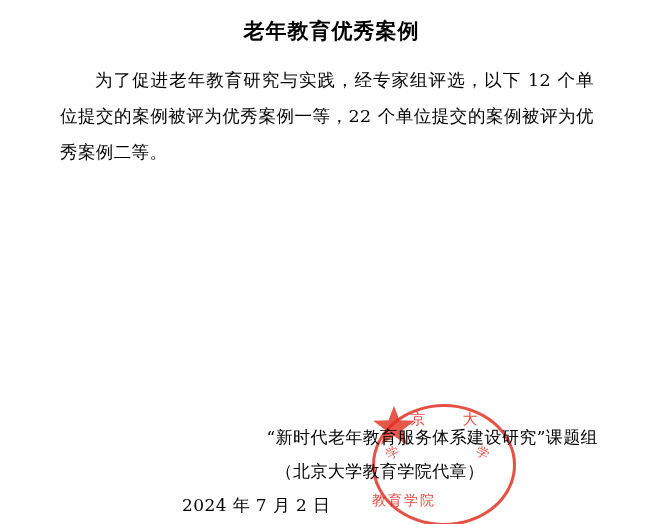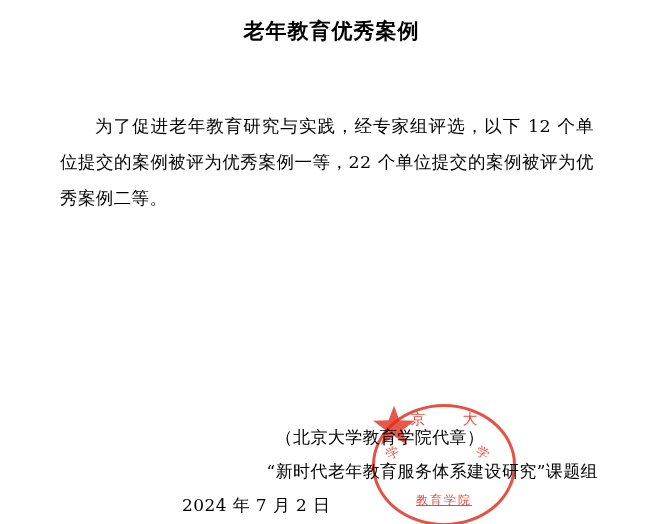--- a/index.html
+++ b/index.html
@@ -22,21 +22,21 @@
   }
   .doc-title {
     text-align: center;
     font-size: 21px;
     font-weight: bold;
     letter-spacing: 1px;
     margin: 16px 0 0 9px;
     line-height: 1.4;
   }
   .body-block {
-    margin: 64px 60px 0 60px;
+    margin: 18px 60px 0 60px;
   }
   .para {
     font-size: 17.5px;
     line-height: 2.05;
     text-align: justify;
     text-indent: 2em;
     letter-spacing: 0.4px;
     margin: 0 0 10px 0;
   }
   .para.second {
@@ -113,26 +113,25 @@
     letter-spacing: 16px;
     text-indent: 16px;
     opacity: 0.85;
     font-family: "DejaVu Serif", "Liberation Serif", serif;
   }
   .seal-bottom-text {
     position: absolute;
     left: 0;
     top: 88px;
     width: 144px;
-    text-align: center;
+    text-align: left;
     color: #e02b1d;
-    font-size: 12px;
+    font-size: 14px;
     letter-spacing: 2px;
     opacity: 0.85;
-    text-decoration: underline;
   }
   .seal-left-text {
     position: absolute;
     left: 14px;
     top: 40px;
     color: #e02b1d;
     font-size: 13px;
     opacity: 0.8;
     transform: rotate(-28deg);
   }
@@ -162,18 +161,18 @@
     <div class="seal-top-text">京 大</div>
     <div class="seal-left-text">学</div>
     <div class="seal-right-text">学</div>
     <div class="seal-bottom-text">教育学院</div>
     <svg class="seal-star" viewBox="0 0 50 50">
       <polygon points="25,2 31.2,18.5 48.8,18.9 34.8,29.6 39.8,46.5 25,36.4 10.2,46.5 15.2,29.6 1.2,18.9 18.8,18.5" fill="#e02b1d" opacity="0.9"></polygon>
     </svg>
   </div>
 
   <div class="signature-block">
+    <div class="sig-line org">“新时代老年教育服务体系建设研究”课题组</div>
     <div class="sig-line dept">（北京大学教育学院代章）</div>
-    <div class="sig-line org">“新时代老年教育服务体系建设研究”课题组</div>
     <div class="sig-line date">2024 年 7 月 2 日</div>
   </div>
 
 </div>
 
 </body></html>

